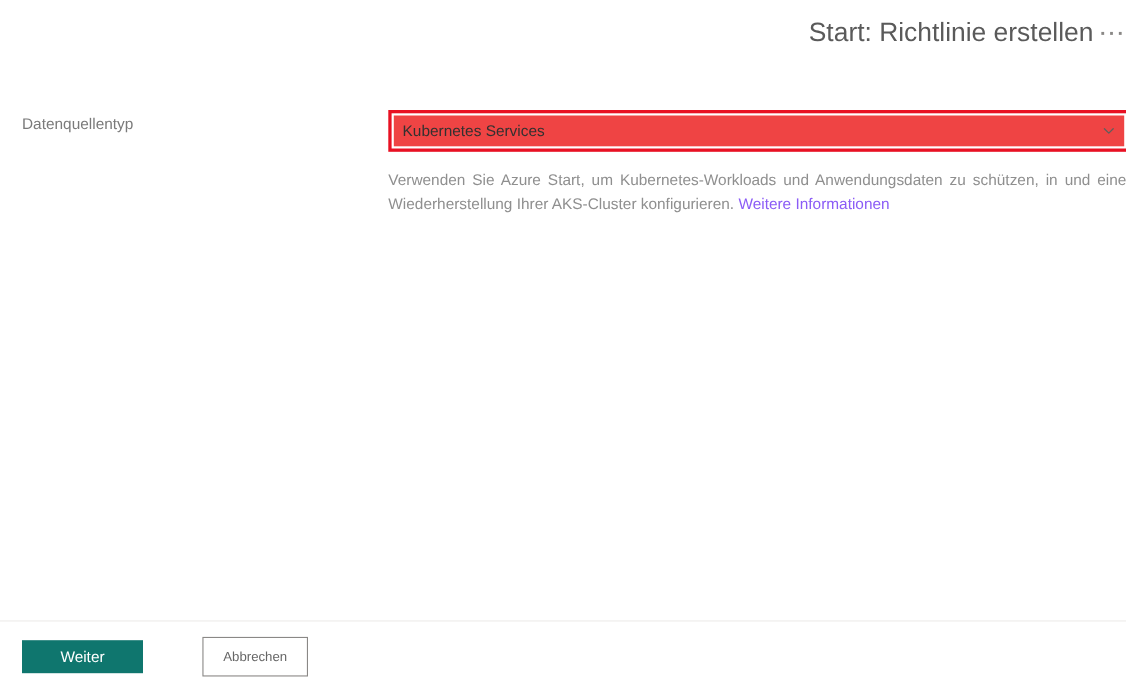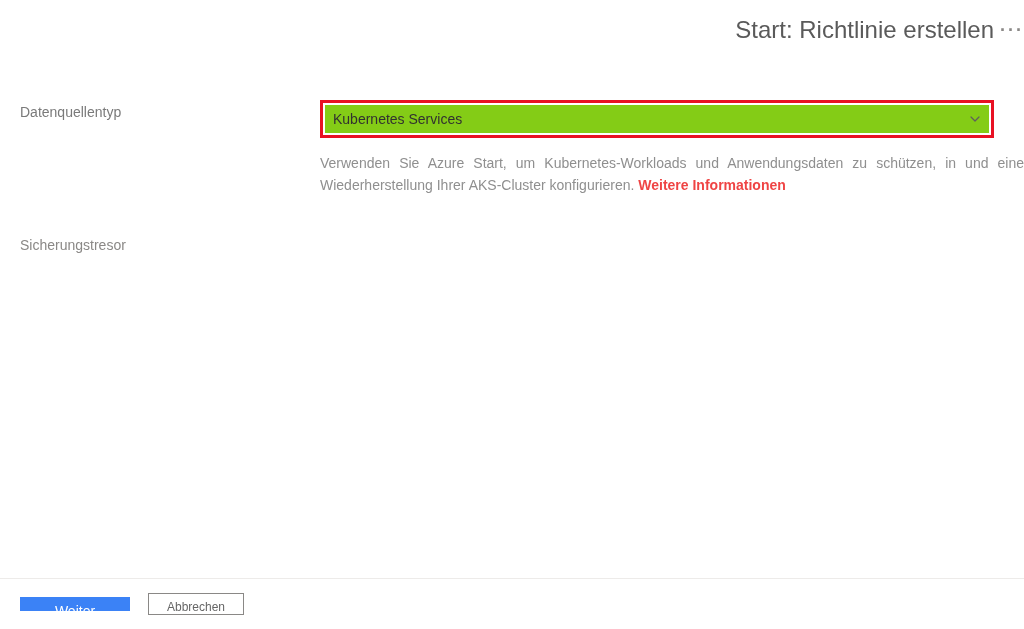--- a/index.html
+++ b/index.html
@@ -36,20 +36,21 @@
       line-height: 24px;
       cursor: pointer;
     }
     .form-area {
       padding: 10px 0 0 20px;
     }
     .form-row {
       display: flex;
       align-items: flex-start;
       margin-top: 36px;
+      gap: 33px;
     }
     .form-row + .form-row {
       margin-top: 36px;
     }
     .label-col {
       flex: 0 0 300px;
       padding-top: 4px;
       font-size: 14px;
       color: #7a7a7a;
     }
@@ -60,21 +61,21 @@
     .dropdown-highlight {
       border: 3px solid #e81123; 
       padding: 2px;
       width: 674px;
     }
     .dropdown {
       display: flex;
       align-items: center;
       width: 100%;
       height: 28px;
-      background: #84cc16;
+      background: #ef4444;
       padding: 0 8px;
       cursor: pointer;
       font-size: 14px;
       color: #323130;
       position: relative;
     }
     .dropdown-text {
       flex: 1;
       white-space: nowrap;
       overflow: hidden;
@@ -92,60 +93,60 @@
     }
     .help-text {
       margin-top: 14px;
       font-size: 14px;
       color: #8f8f8f;
       line-height: 1.6;
       max-width: 720px;
       text-align: justify;
     }
     .help-text .link {
-      color: #ef4444;
+      color: #8b5cf6;
       text-decoration: none;
       cursor: pointer;
-      font-weight: bold;
     }
     .static-value {
       font-size: 14px;
       color: #8a8886;
       padding-top: 4px;
     }
     .footer {
       position: absolute;
       left: 0;
       right: 0;
       bottom: 0;
       border-top: 1px solid #edebe9;
       padding: 14px 20px;
       display: flex;
       align-items: center;
       gap: 18px;
     }
     .btn-primary {
-      background: #3b82f6;
+      background: #0f766e;
       color: #ffffff;
       border: none;
       padding: 6px 26px;
       font-size: 14px;
       cursor: pointer;
       min-width: 110px;
-      height: 14px;
+      height: 30px;
     }
     .btn-secondary {
       background: #ffffff;
       color: #666666;
       border: 1px solid #8a8886;
       padding: 6px 16px;
       font-size: 12px;
       cursor: pointer;
       min-width: 96px;
-      height: 22px;
+      height: 36px;
+      margin-left: 36px;
     }
   </style>
 </head>
 <body>
 
 <div class="page-header">
   <span class="page-title">Start: Richtlinie erstellen</span>
   <span class="ellipsis-dots">···</span>
 </div>
 
@@ -165,23 +166,20 @@
         </div>
       </div>
       <div class="help-text">
         <span>Verwenden Sie Azure Start, um Kubernetes-Workloads und Anwendungsdaten zu schützen, in</span>
         <span>und eine Wiederherstellung Ihrer AKS-Cluster konfigurieren. </span><a class="link">Weitere Informationen</a>
       </div>
     </div>
   </div>
 
   <div class="form-row">
-    <div class="field-col">
-      <div class="static-value">Sicherungstresor</div>
-    </div>
   </div>
 
 </div>
 
 <div class="footer">
   <button class="btn-primary">Weiter</button>
   <button class="btn-secondary">Abbrechen</button>
 </div>
 
 </body></html>

